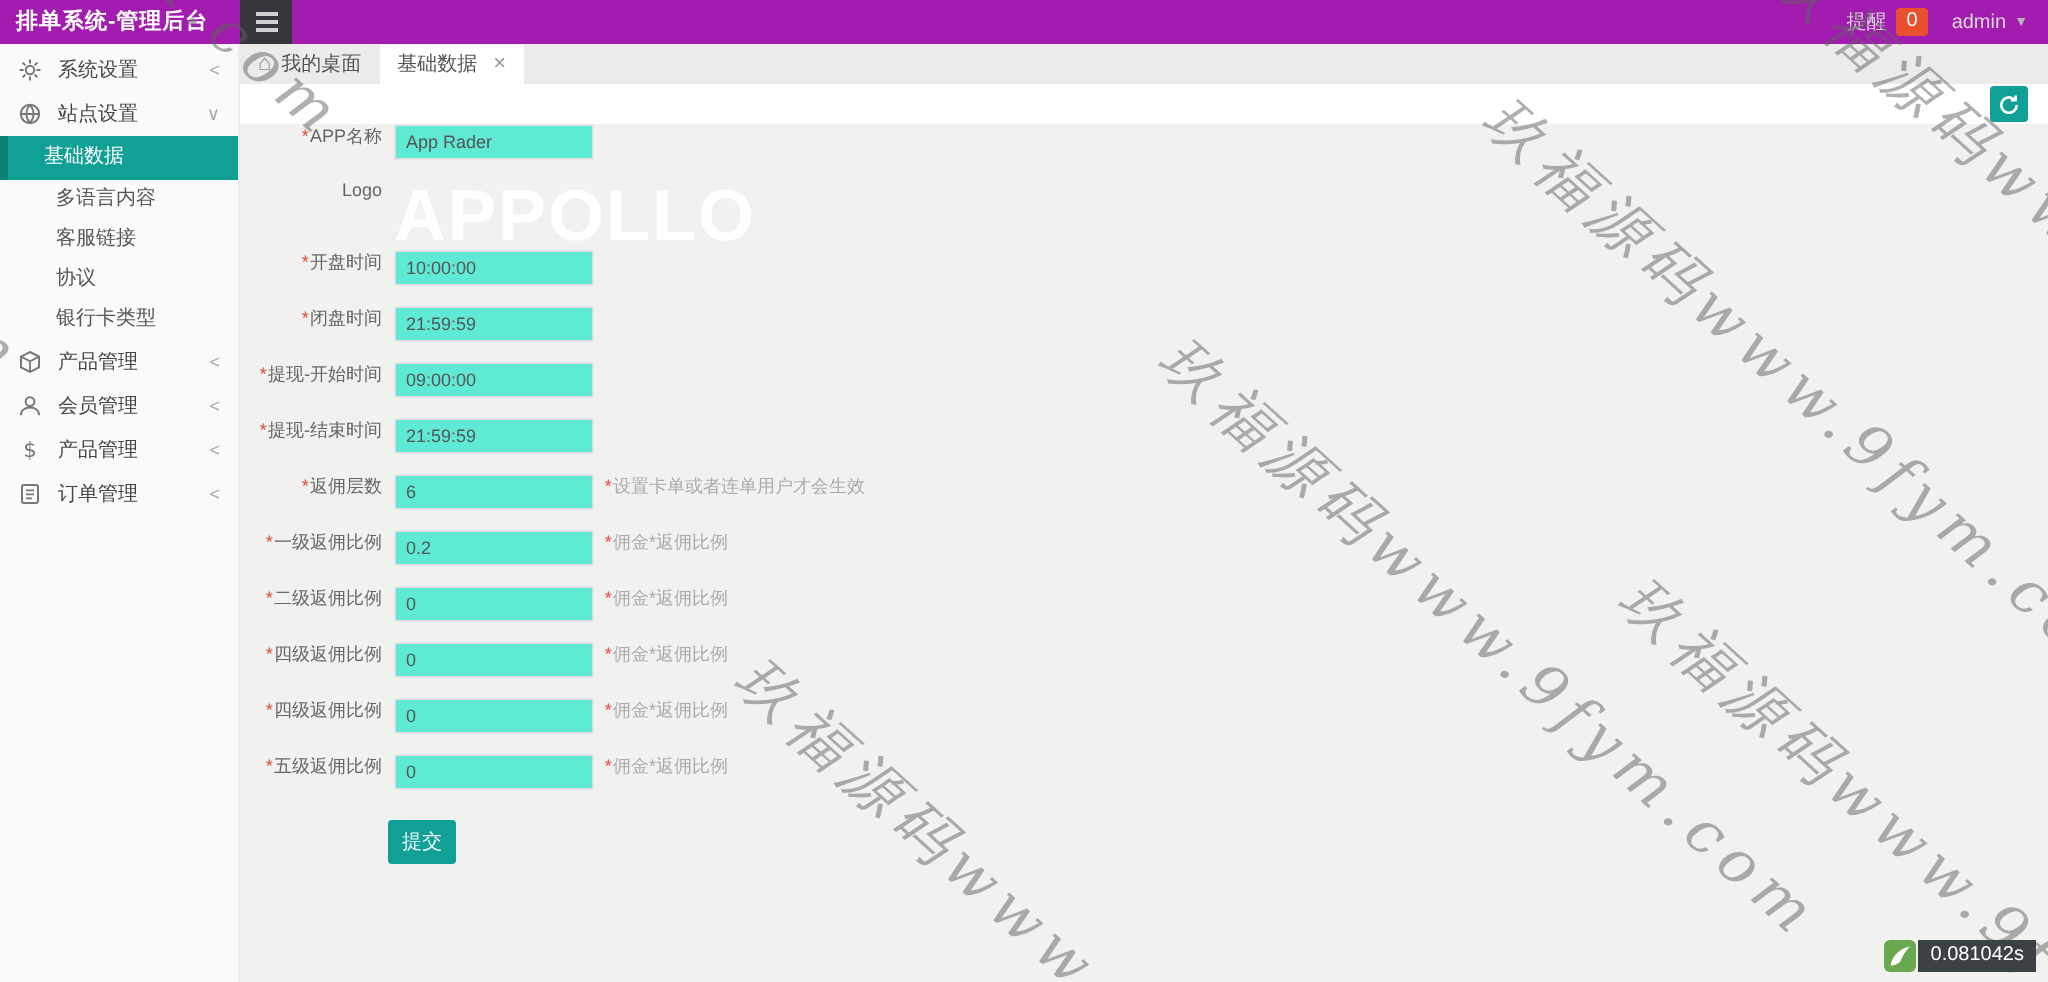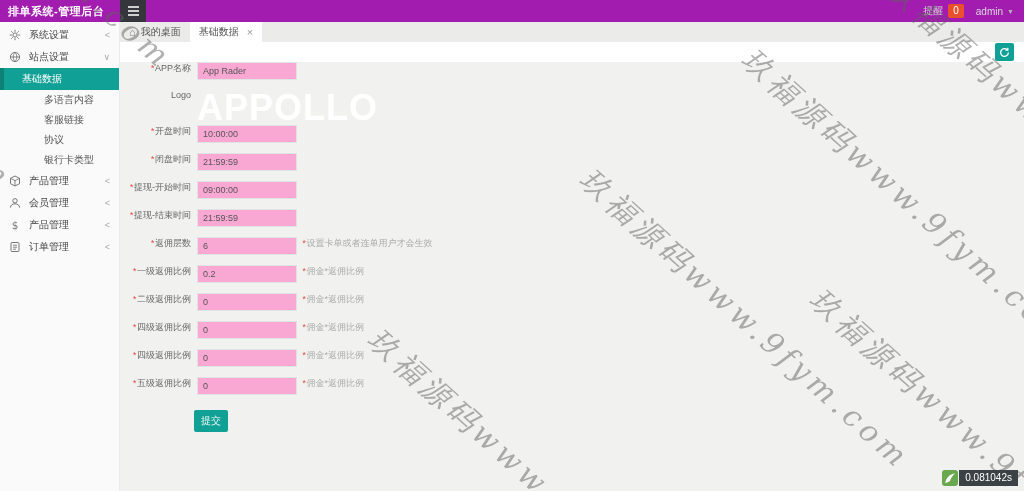--- a/index.html
+++ b/index.html
@@ -21,39 +21,39 @@
   .notice-badge { background:#ea4f2e; color:#fff; font-size:10px; line-height:12px; padding:1px 5px; border-radius:2px; margin-left:5px; }
   .user { display:flex; align-items:center; font-size:10px; color:#d8d8d8; cursor:pointer; }
   .caret { font-size:7px; color:#b5b5b5; margin-left:4px; }
 
   
   .sidebar { position:absolute; left:0; top:22px; bottom:0; width:120px; background:#fafafa; border-right:1px solid #ececec; z-index:2; padding-top:2px; }
   .sgroup { height:22px; display:flex; align-items:center; padding:0 9px; font-size:10px; color:#454545; cursor:pointer; }
   .sicon { width:12px; height:12px; margin-right:8px; display:inline-flex; flex:none; }
   .slabel { flex:1; white-space:nowrap; }
   .chev { color:#a8a8a8; font-size:9px; }
-  .ssub { height:20px; line-height:20px; padding-left:44px; font-size:10px; color:#565656; cursor:pointer; white-space:nowrap; }
+  .ssub { height:20px; line-height:20px; padding-left:28px; font-size:10px; color:#565656; cursor:pointer; white-space:nowrap; }
   .ssub.active { background:#10a095; border-left:4px solid #0c8176; padding-left:18px; color:#fff; height:22px; line-height:22px; }
 
   
   .main { position:absolute; left:120px; top:22px; right:0; bottom:0; background:#f1f1ef; }
   .tabbar { height:20px; background:#ebebea; display:flex; font-size:10px; color:#555; }
   .tab { display:flex; align-items:center; padding:0 9px; gap:5px; cursor:pointer; white-space:nowrap; }
   .tab.active { background:#fff; }
   .home-icon { font-size:11px; color:#8a8a8a; }
   .close-icon { color:#9a9a9a; font-size:11px; margin-left:3px; cursor:pointer; }
   .toolbar { height:20px; background:#fff; position:relative; }
   .refresh-btn { position:absolute; right:10px; top:1px; width:19px; height:18px; background:#10a095; border:none; border-radius:2px; cursor:pointer; display:flex; align-items:center; justify-content:center; }
 
   
   .frow { height:28px; display:flex; }
   .logo-row { height:35px; }
   .flabel { width:71px; text-align:right; font-size:9px; color:#666; white-space:nowrap; flex:none; }
   .req { color:#e6493a; margin-right:1px; }
-  .finput { width:100px; height:18px; margin-left:6px; border:1px solid #e2e2e2; background:#f9a8d4; font-size:9px; color:#555; padding:0 5px; outline:none; font-family:inherit; }
+  .finput { width:100px; height:18px; margin-left:6px; border:1px solid #e2e2e2; background:#5eead4; font-size:9px; color:#555; padding:0 5px; outline:none; font-family:inherit; }
   .fhint { margin-left:5px; font-size:9px; color:#ababab; white-space:nowrap; }
   .logo-text { margin-left:6px; font-size:36px; line-height:35px; font-weight:bold; color:#fff; letter-spacing:1px; white-space:nowrap; }
   .submit-btn { margin-left:74px; margin-top:5px; background:#10a095; color:#eafaf7; border:none; border-radius:2px; font-size:10px; padding:4px 7px; cursor:pointer; font-family:inherit; }
 
   
   .wm { position:absolute; z-index:50; pointer-events:none; white-space:nowrap;
         font-family:"DejaVu Serif",serif; font-style:italic; font-size:30px; letter-spacing:5px;
         color:rgba(98,98,98,.5); transform:rotate(42deg); transform-origin:0 0; }
   .wm1 { left:-140px; top:-240px; }
   .wm2 { left:-300px; top:-120px; }

